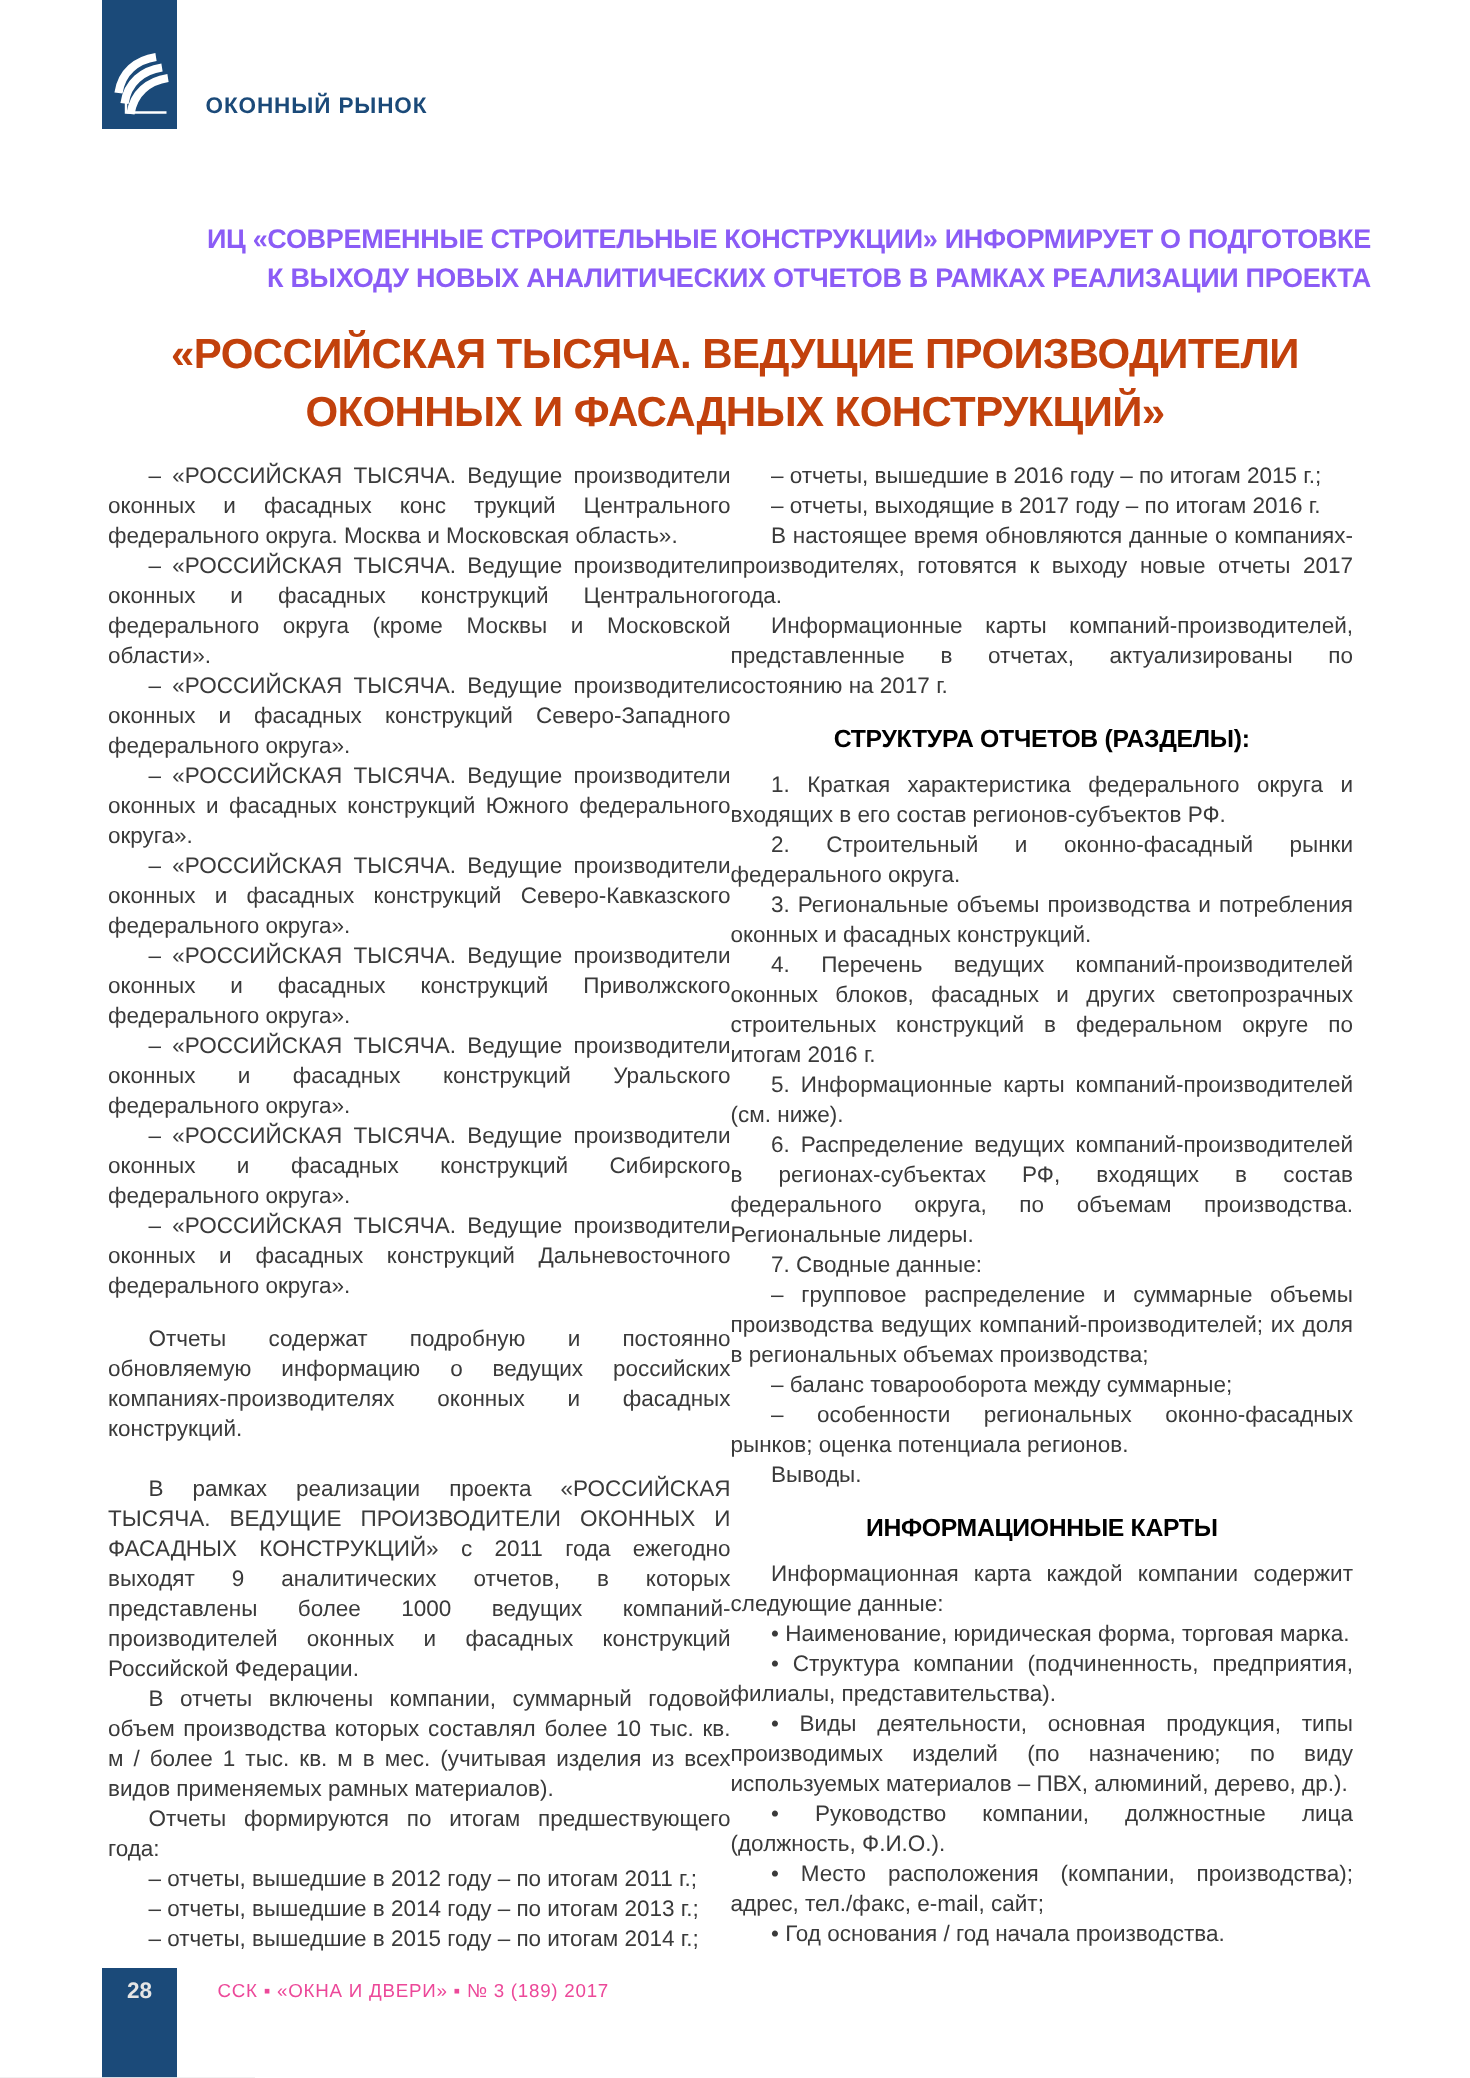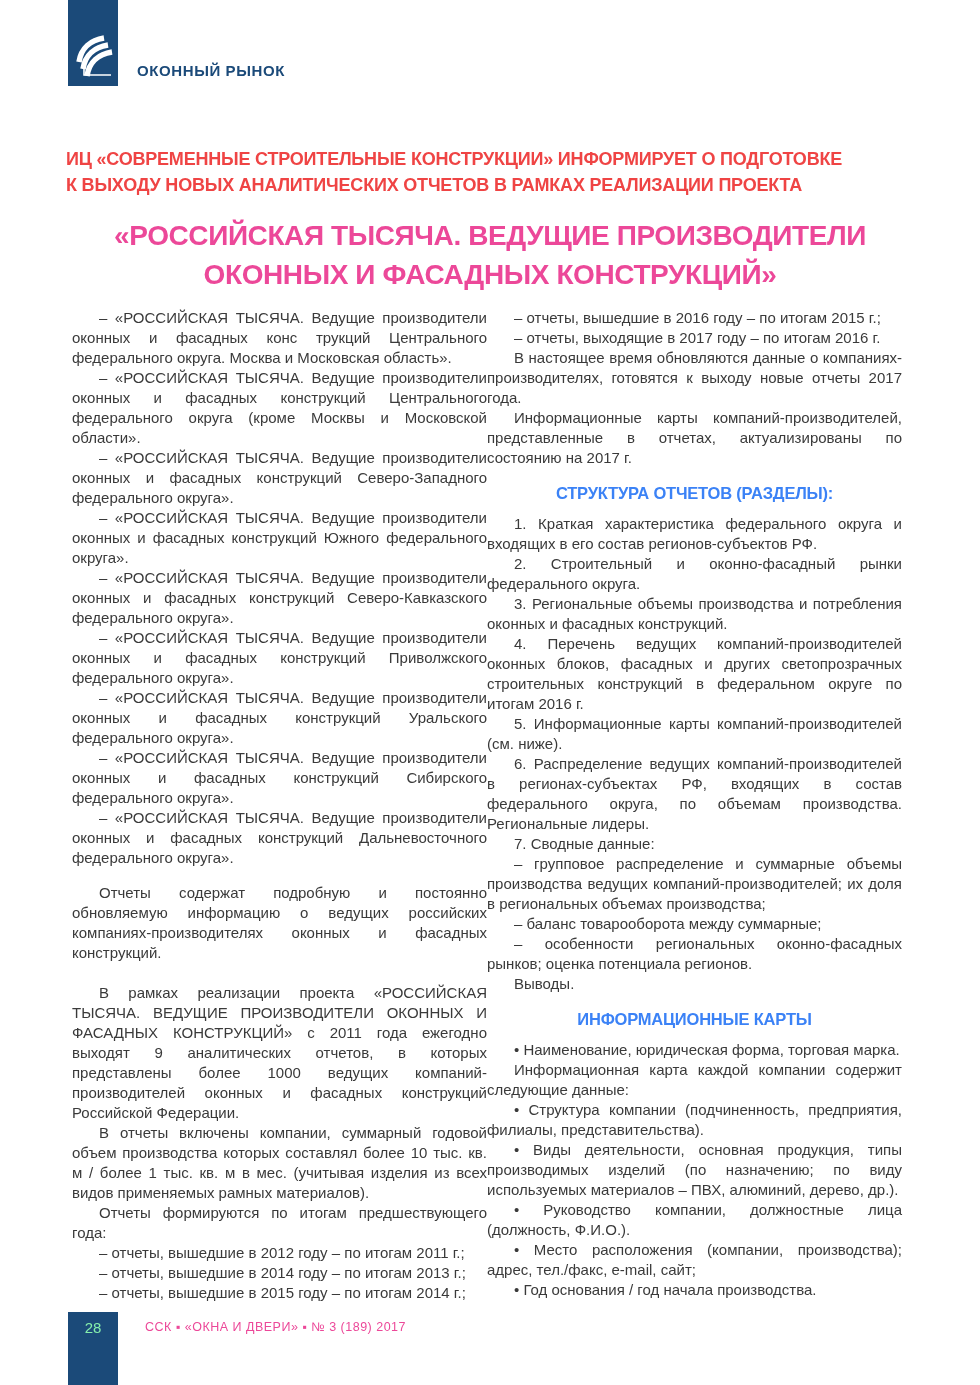--- a/index.html
+++ b/index.html
@@ -11,47 +11,47 @@
   }
   
   .logo-block{position:absolute;left:68px;top:0;width:50px;height:86px;background:#1b4a79;}
   .logo-block svg{display:block;width:100%;height:100%;}
   .section-label{
     position:absolute;left:137px;top:62px;
     font-size:15px;font-weight:bold;color:#1b4a79;letter-spacing:.6px;
   }
   
   .kicker{
-    position:absolute;left:66px;top:146px;width:848px;text-align:left;
-    color:#ef4444;font-weight:bold;font-size:18px;line-height:26px;letter-spacing:-.2px;
+    position:absolute;left:66px;top:146px;width:848px;text-align:right;
+    color:#8b5cf6;font-weight:bold;font-size:18px;line-height:26px;letter-spacing:-.2px;
   }
   .kicker div{white-space:nowrap;}
   .title{
     position:absolute;left:66px;top:216px;width:848px;margin:0;text-align:center;
-    color:#ec4899;font-weight:bold;font-size:28px;line-height:39px;letter-spacing:-.4px;
+    color:#c2410c;font-weight:bold;font-size:28px;line-height:39px;letter-spacing:-.4px;
   }
   .title div{white-space:nowrap;}
   
   .columns{
     position:absolute;left:72px;top:308px;width:848px;
     display:flex;gap:0;
   }
   .col{width:415px;font-size:15px;line-height:20px;text-align:justify;}
   .col p{margin:0;text-indent:27px;}
   .mt-sm{margin-top:15px !important;}
   .mt-md{margin-top:20px !important;}
   .subhead{
-    text-align:center;color:#3b82f6;font-weight:bold;font-size:16.5px;
+    text-align:center;color:#000000;font-weight:bold;font-size:16.5px;
     margin:15px 0 11px 0;text-indent:0;letter-spacing:-.2px;
   }
   h3.subhead{line-height:20px;}
   
   .page-badge{
     position:absolute;left:68px;top:1312px;width:50px;height:73px;background:#1b4a79;
-    color:#86efac;font-weight:normal;font-size:15px;text-align:center;
+    color:#e5e5e5;font-weight:bold;font-size:15px;text-align:center;
   }
   .page-badge span{display:block;padding-top:7px;}
   .footer-line{
     position:absolute;left:145px;top:1320px;
     font-size:12.5px;color:#ec4899;letter-spacing:.5px;
   }
 </style>
 </head>
 <body>
 
@@ -113,22 +113,22 @@
       <p>5. Информационные карты компаний-производителей (см. ниже).</p>
       <p>6. Распределение ведущих компаний-производителей в регионах-субъектах РФ, входящих в состав федерального округа, по объемам производства. Региональные лидеры.</p>
       <p>7. Сводные данные:</p>
       <p>– групповое распределение и суммарные объемы производства ведущих компаний-производителей; их доля в региональных объемах производства;</p>
       <p>– баланс товарооборота между суммарные;</p>
       <p>– особенности региональных оконно-фасадных рынков; оценка потенциала регионов.</p>
       <p>Выводы.</p>
 
       <h3 class="subhead">ИНФОРМАЦИОННЫЕ КАРТЫ</h3>
 
+      <p>Информационная карта каждой компании содержит следующие данные:</p>
       <p>• Наименование, юридическая форма, торговая марка.</p>
-      <p>Информационная карта каждой компании содержит следующие данные:</p>
       <p>• Структура компании (подчиненность, предприятия, филиалы, представительства).</p>
       <p>• Виды деятельности, основная продукция, типы производимых изделий (по назначению; по виду используемых материалов – ПВХ, алюминий, дерево, др.).</p>
       <p>• Руководство компании, должностные лица (должность, Ф.И.О.).</p>
       <p>• Место расположения (компании, производства); адрес, тел./факс, e-mail, сайт;</p>
       <p>• Год основания / год начала производства.</p>
     </section>
 
   </main>
 
   <div class="page-badge">

